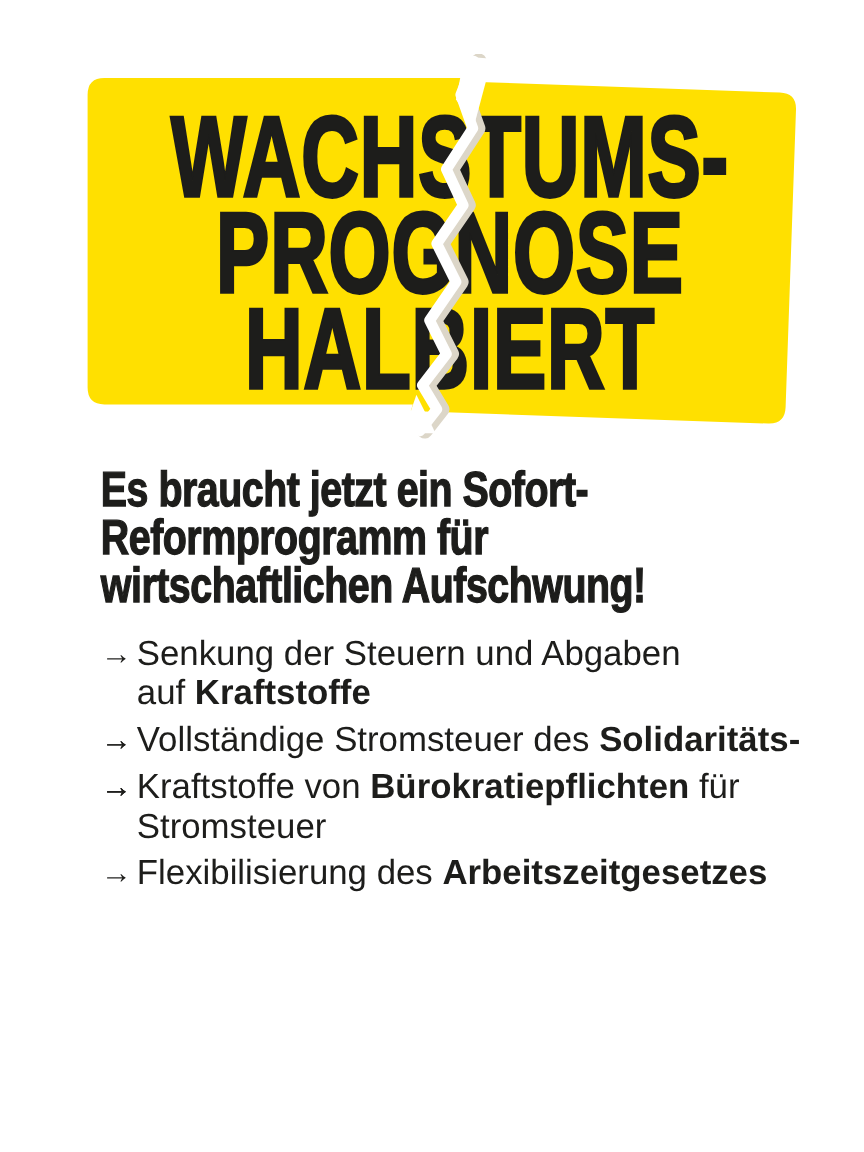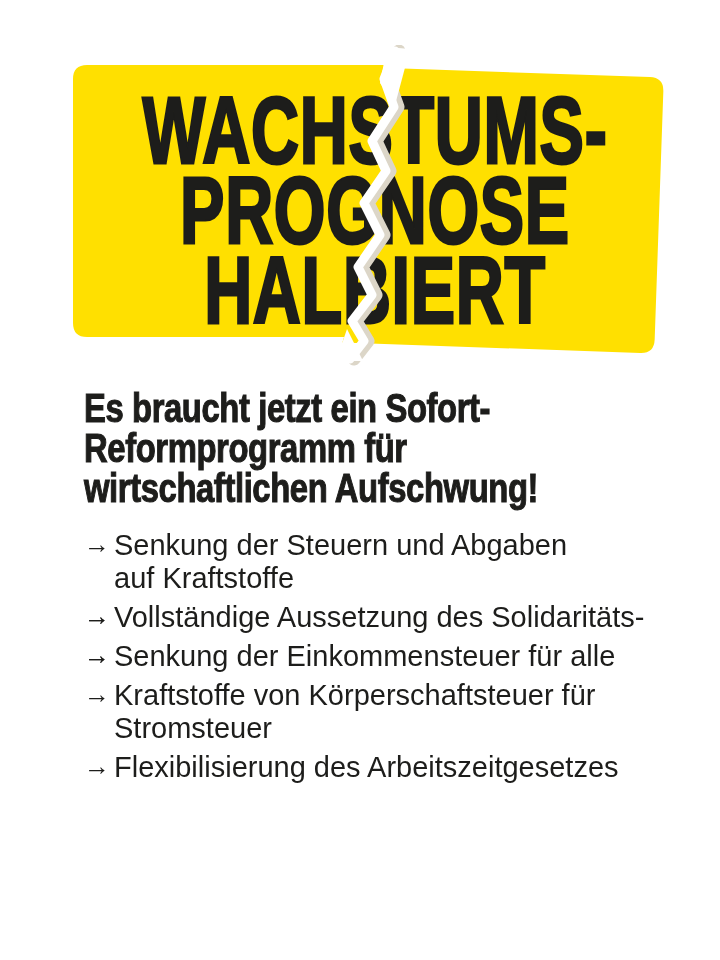--- a/index.html
+++ b/index.html
@@ -42,21 +42,21 @@
     position:absolute; left:84px; top:529px; width:610px;
     margin:0; padding:0; list-style:none;
     font-size:29px;
     line-height:33px;
   }
   .item { position:relative; padding-left:30px; margin:0 0 6px 0; }
   .bullet {
     position:absolute; left:0; top:-1px;
     font-size:26px;
   }
-  .item strong { font-weight:400;text-align:center; }
+  .item strong { font-weight:700;text-align:center; }
 </style>
 </head>
 <body>
 
 <div class="poster">
 
   <svg class="banner-svg" width="670" height="335" viewBox="0 0 670 335" aria-hidden="true">
 
     <path d="M37,20 H340 L328,52 L340,86 L318,122 L334,156 L312,192 L328,226 L306,258 L318,292
              H37 Q23,292 23,278 V34 Q23,20 37,20 Z" fill="#FFE000"></path>
@@ -80,20 +80,20 @@
 
   <div class="heading">
     <div>Es braucht jetzt ein Sofort-</div>
     <div>Reformprogramm für</div>
     <div>wirtschaftlichen Aufschwung!</div>
   </div>
 
   <ul class="list">
       <li class="item"><span class="bullet">→</span><span class="content"><span>Senkung der Steuern und Abgaben</span><br><span>auf </span><strong>Kraftstoffe</strong></span></li>
       <li class="item"><span class="bullet">→</span></li>
-      <li class="item"><span class="bullet">→</span><span class="content"><span>Vollständige Aussetzung des </span><strong>Solidaritäts-</strong><br></span></li>
+      <li class="item"><span class="bullet">→</span><span class="content"><span>Vollständige Stromsteuer des </span><strong>Solidaritäts-</strong><br></span></li>
       <li class="item"><span class="bullet">→</span></li>
-      <li class="item"><span class="bullet">→</span><span class="content"><span>Senkung der </span><strong>Einkommensteuer</strong><span> für alle</span></span></li>
-      <li class="item"><span class="bullet">→</span><span class="content"><span>Kraftstoffe von </span><strong>Körperschaftsteuer</strong><span> für</span><br><span>Stromsteuer</span></span></li>
+      <li class="item"><span class="bullet">→</span></li>
+      <li class="item"><span class="bullet">→</span><span class="content"><span>Kraftstoffe von </span><strong>Bürokratiepflichten</strong><span> für</span><br><span>Stromsteuer</span></span></li>
       <li class="item"><span class="bullet">→</span><span class="content"><span>Flexibilisierung des </span><strong>Arbeitszeitgesetzes</strong></span></li>
     </ul>
 
 </div>
 
 </body></html>

